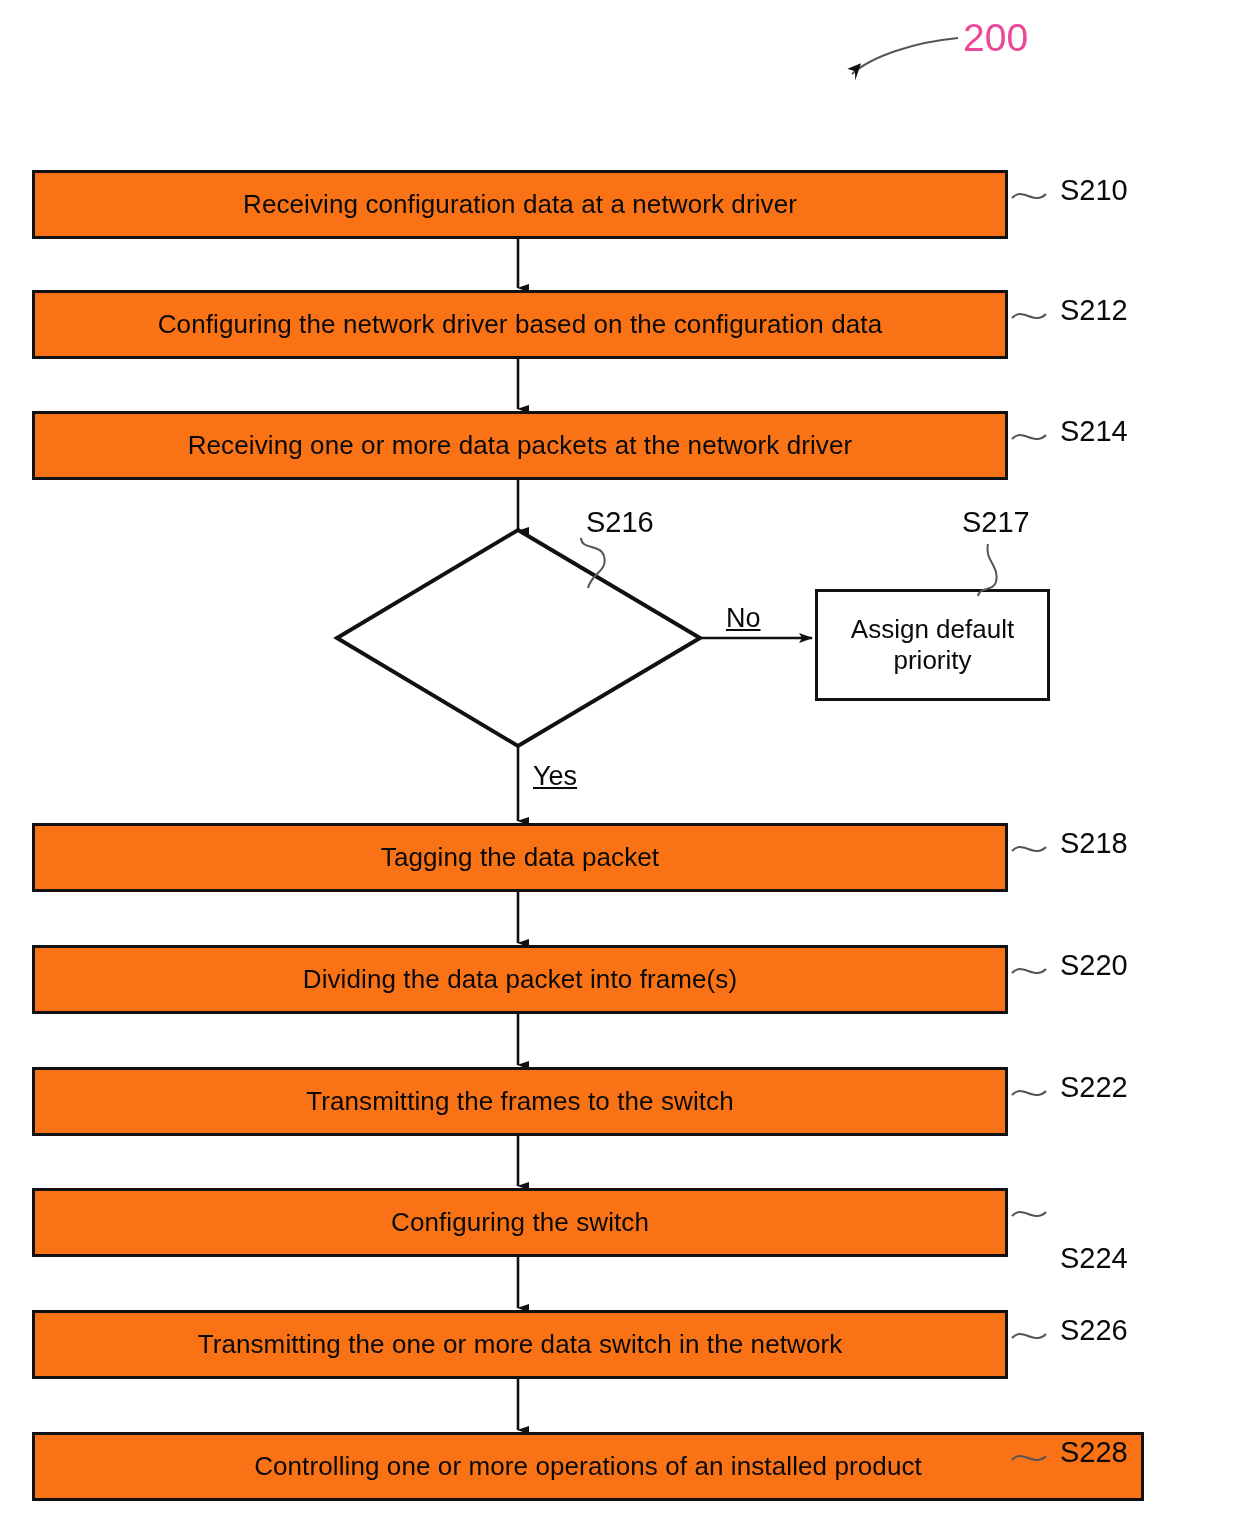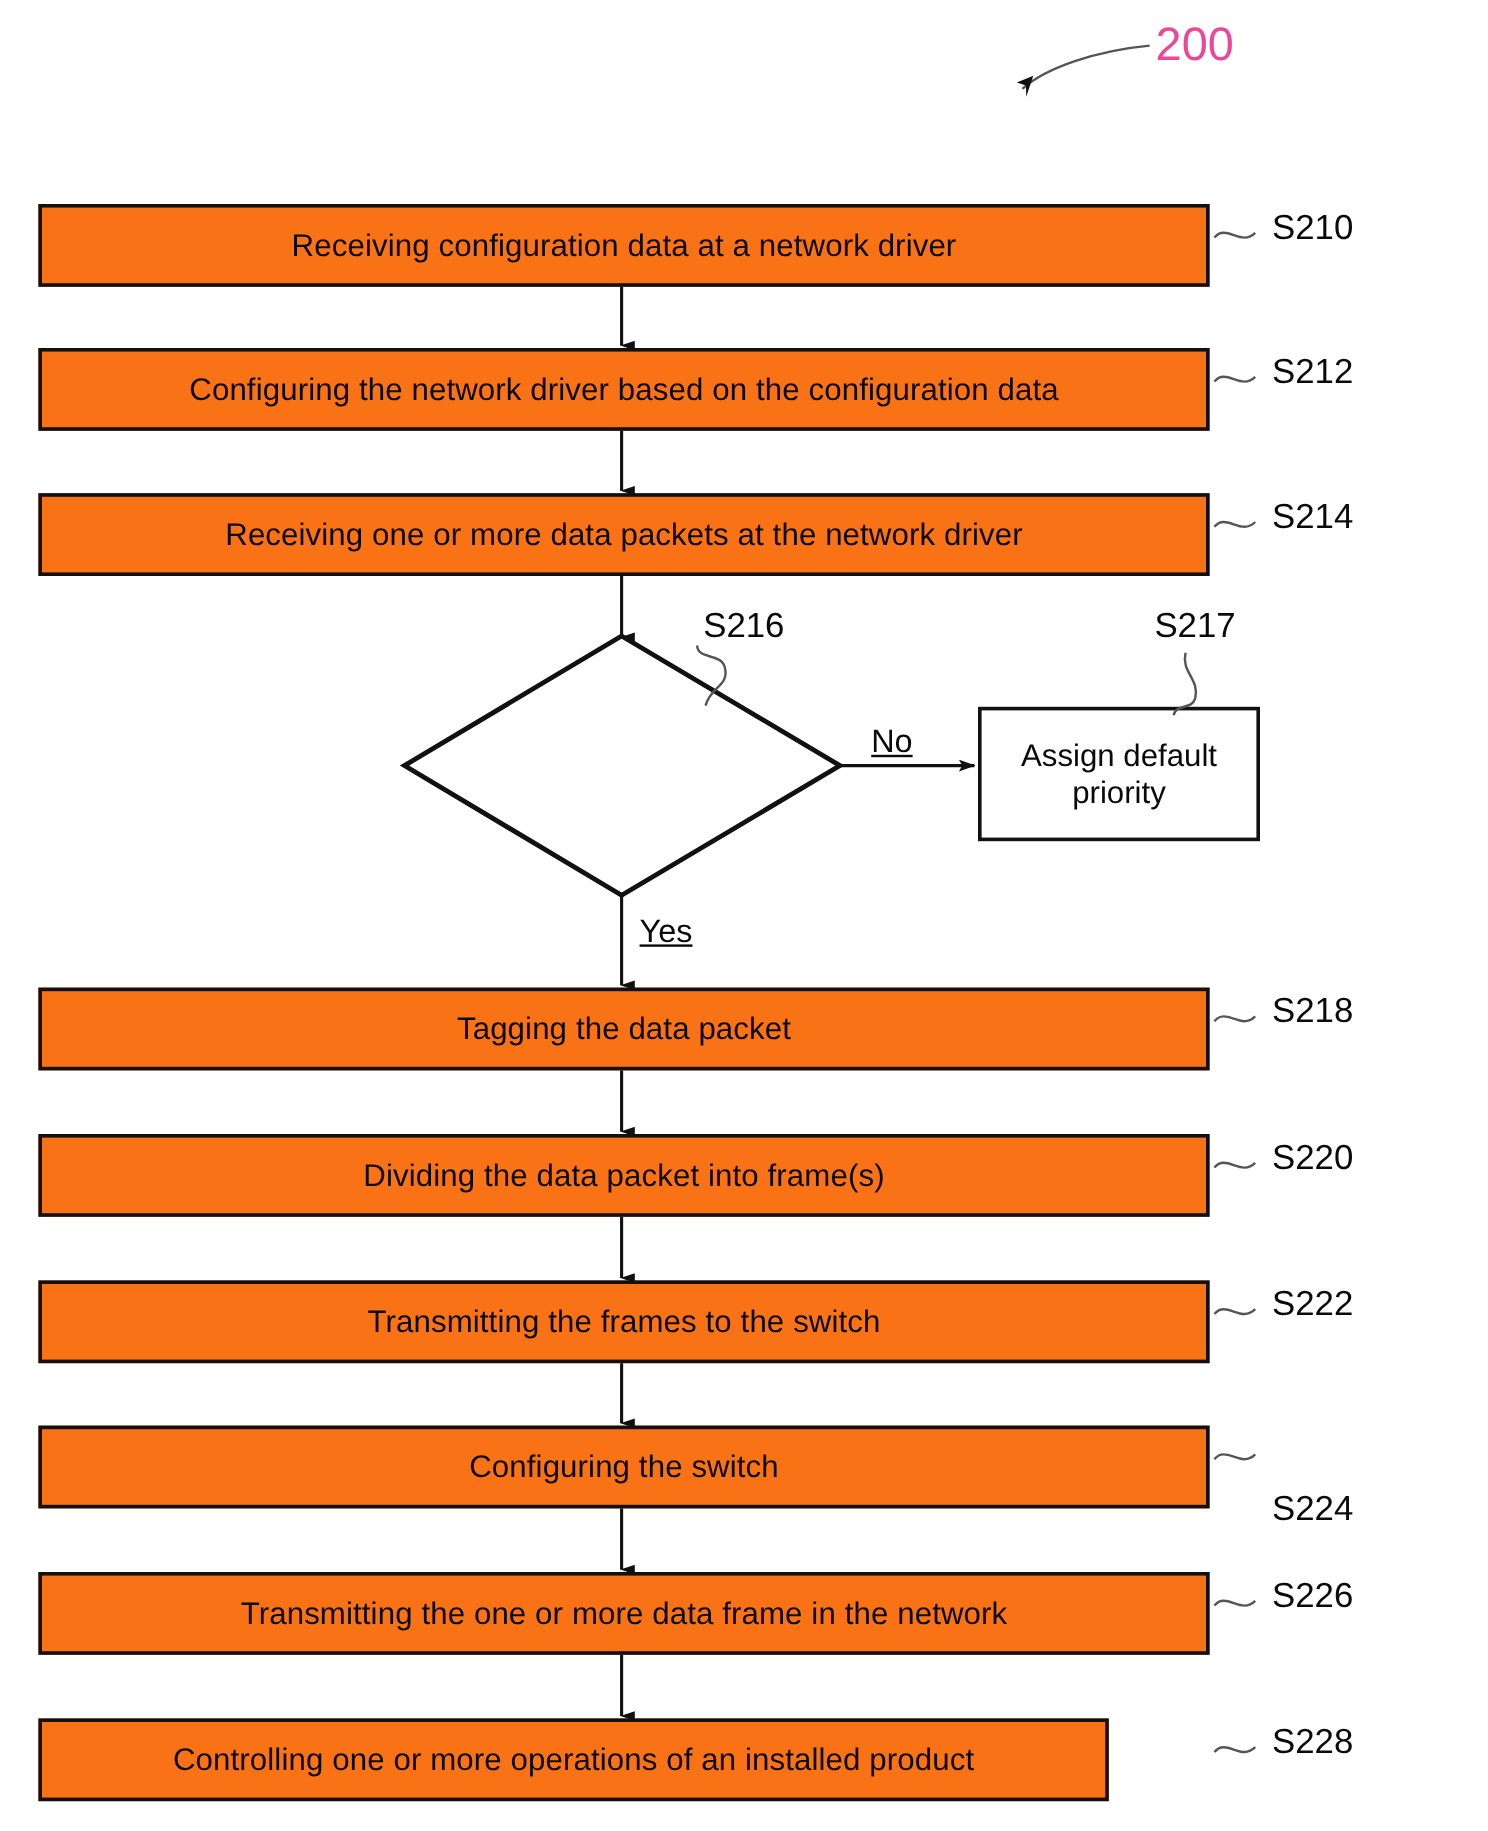--- a/index.html
+++ b/index.html
@@ -144,25 +144,25 @@
     <span class="proc-text">Transmitting the frames to the switch</span>
   </div>
   <div class="step-label" style="left:1060px; top:1073px;">S222</div>
 
   <div class="proc-box" style="left:32px; top:1188px; width:976px; height:69px;">
     <span class="proc-text">Configuring the switch</span>
   </div>
   <div class="step-label" style="left:1060px; top:1244px;">S224</div>
 
   <div class="proc-box" style="left:32px; top:1310px; width:976px; height:69px;">
-    <span class="proc-text">Transmitting the one or more data frame in the network</span>
+    <span class="proc-text">Transmitting the one or more data switch in the network</span>
   </div>
   <div class="step-label" style="left:1060px; top:1316px;">S226</div>
 
-  <div class="proc-box" style="left:32px; top:1432px; width:892px; height:69px;">
+  <div class="proc-box" style="left:32px; top:1432px; width:1112px; height:69px;">
     <span class="proc-text">Controlling one or more operations of an installed product</span>
   </div>
   <div class="step-label" style="left:1060px; top:1438px;">S228</div>
 
   <svg class="svg-layer" viewBox="0 0 1240 1526" xmlns="http://www.w3.org/2000/svg">
     <defs>
       <marker id="arrowDown" markerWidth="14" markerHeight="14" refX="4" refY="11" orient="auto" markerUnits="userSpaceOnUse">
         <path d="M0,0 L8,0 L4,12 Z" fill="#111111"></path>
       </marker>
       <marker id="arrowRight" markerWidth="16" markerHeight="14" refX="13" refY="5" orient="auto" markerUnits="userSpaceOnUse">

